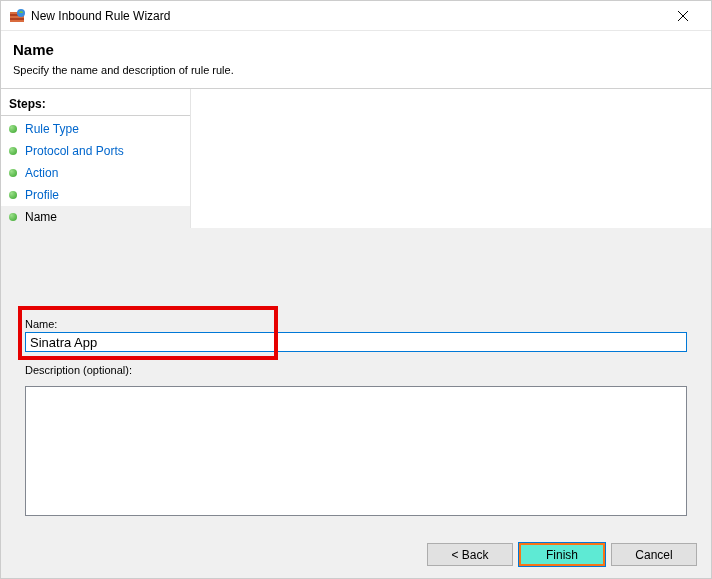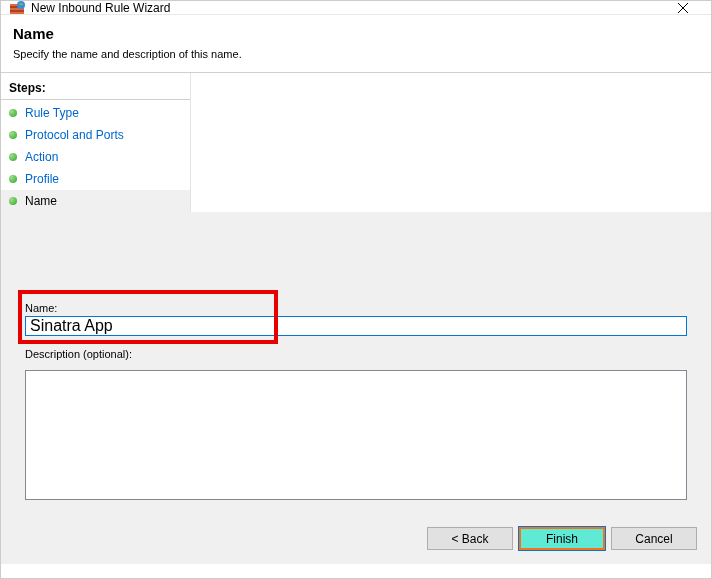--- a/index.html
+++ b/index.html
@@ -6,21 +6,21 @@
     body {
       font-family: "Segoe UI", Tahoma, sans-serif;
       font-size: 12px;
       background: #fff;
       width: 712px;
       height: 579px;
       overflow: hidden;
       border: 1px solid #ccc;
     }
     .titlebar {
-      height: 14px;
+      height: 30px;
       display: flex;
       align-items: center;
       padding: 0 8px;
       background: #fff;
       border-bottom: 1px solid #e8e8e8;
     }
     .titlebar .app-icon {
       width: 16px; height: 16px;
       margin-right: 6px;
     }
@@ -100,21 +100,21 @@
       font-size: 11px;
       margin-bottom: 2px;
       color: #000;
     }
     .name-input {
       width: 100%;
       height: 20px;
       border: 1px solid #0078d7;
       padding: 1px 4px;
       font-family: inherit;
-      font-size: 16px;
+      font-size: 13px;
       outline: none;
       background: #fff;
     }
     .desc-label {
       font-size: 11px;
       margin-top: 12px;
       margin-bottom: 10px;
     }
     .desc-input {
       width: 100%;
@@ -176,21 +176,21 @@
   <div class="close">
     <svg width="10" height="10" viewBox="0 0 10 10">
       <line x1="0" y1="0" x2="10" y2="10" stroke="#000" stroke-width="1"></line>
       <line x1="10" y1="0" x2="0" y2="10" stroke="#000" stroke-width="1"></line>
     </svg>
   </div>
 </div>
 
 <div class="header">
   <h1>Name</h1>
-  <p>Specify the name and description of this name.</p>
+  <p>Specify the name and description of rule rule.</p>
 </div>
 
 <div class="body">
   <div class="sidebar">
     <div class="steps-title">Steps:</div>
     <div class="step">
       <span class="bullet"></span>
       <span>Rule Type</span>
     </div>
     <div class="step">

